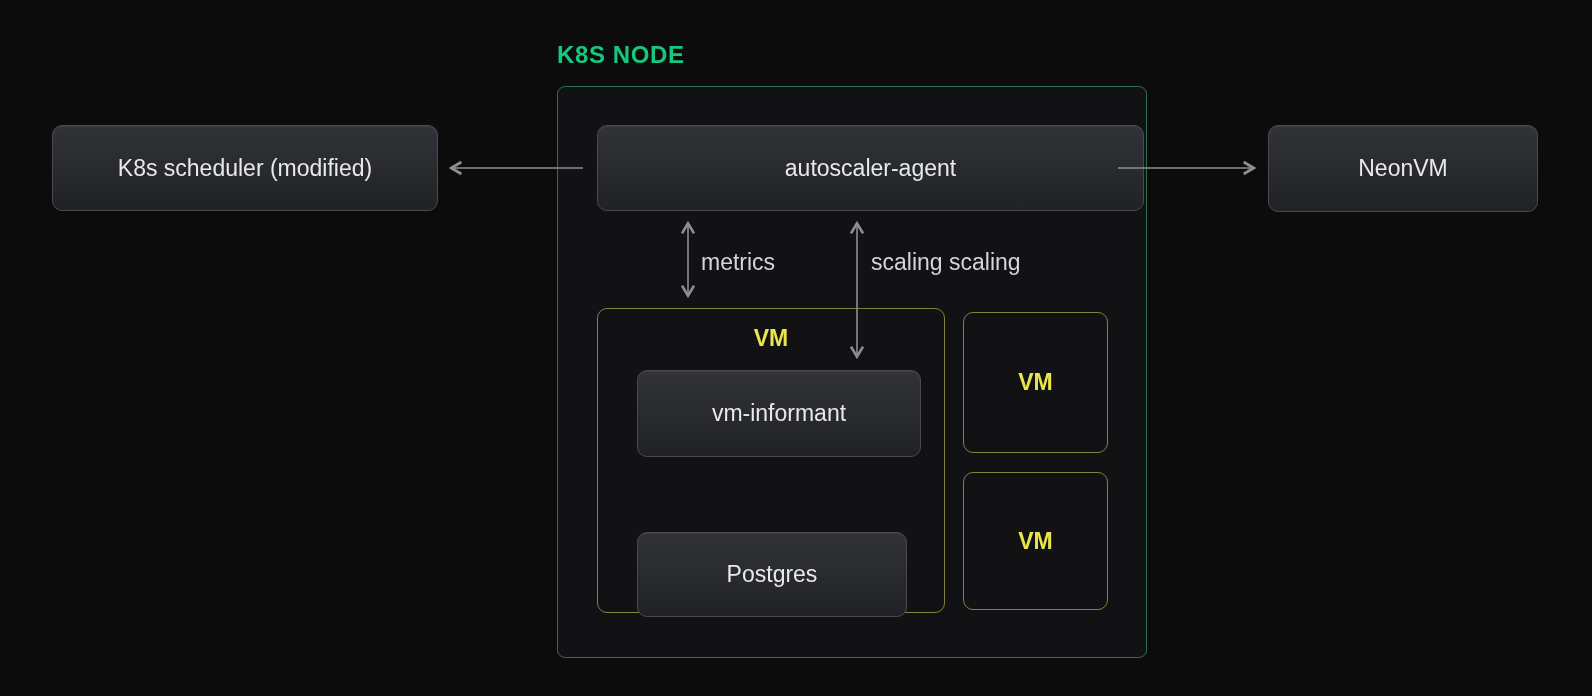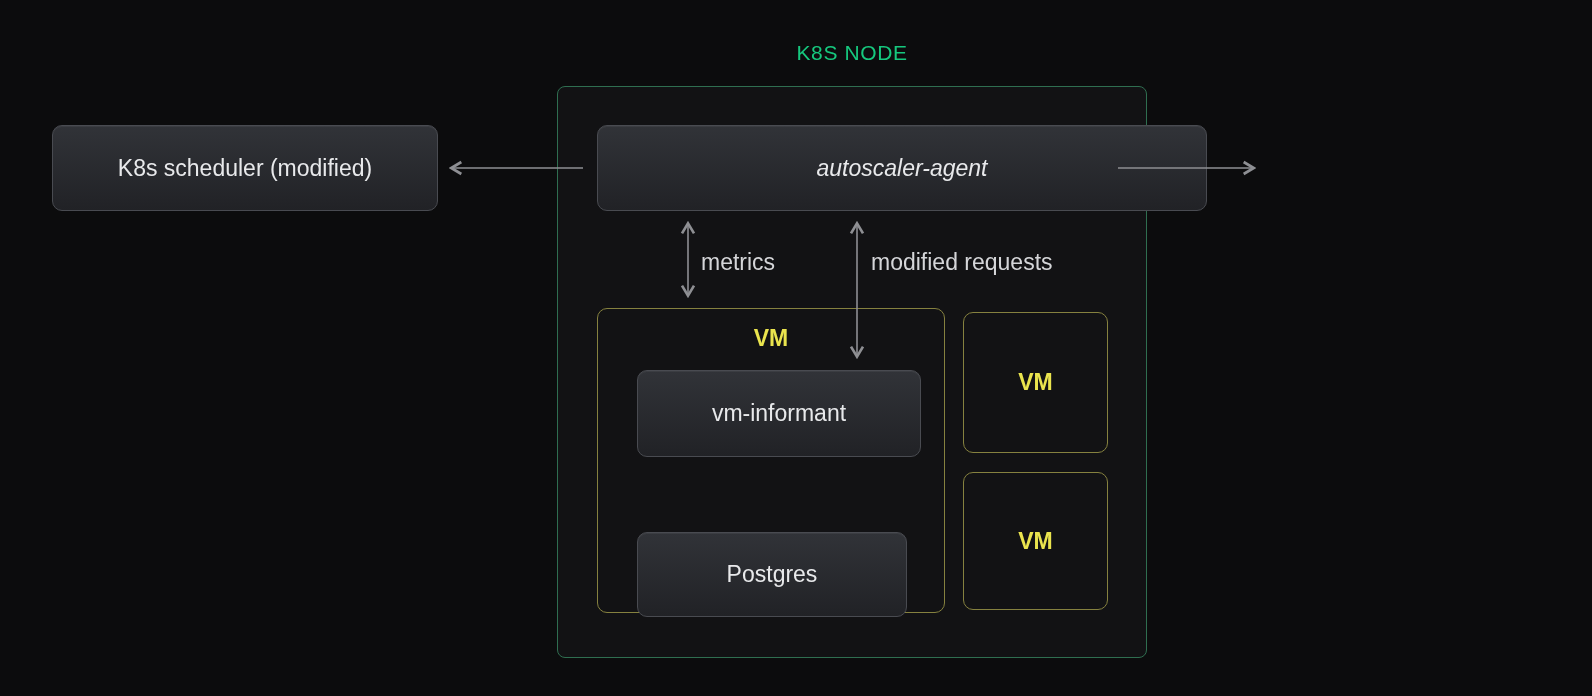--- a/index.html
+++ b/index.html
@@ -16,24 +16,23 @@
     position: relative;
     width: 1592px;
     height: 696px;
     background: #0c0c0d;
     font-family: "Liberation Sans", sans-serif;
     overflow: hidden;
   }
   .diagram-title {
     position: absolute;
     left: 557px; top: 41px; width: 590px;
-    text-align: center;
     color: var(--accent-green);
-    font-size: 21px;
-    font-weight: 400;
+    font-size: 24px;
+    font-weight: 700;
     letter-spacing: 0.6px;
   }
   .k8s-container {
     position: absolute;
     box-sizing: border-box;
     left: 557px; top: 86px; width: 590px; height: 572px;
     border: 1.5px solid var(--container-border);
     border-radius: 8px;
     background: #121214;
   }
@@ -43,21 +42,21 @@
     display: flex; align-items: center; justify-content: center;
     background: linear-gradient(180deg, #313338 0%, #212226 100%);
     border: 1px solid #494b51;
     border-radius: 10px;
     box-shadow: inset 0 1px 0 rgba(255,255,255,0.05);
     color: var(--node-text);
     font-size: 23px;
     white-space: nowrap;
   }
   #node-scheduler  { left: 52px;   top: 125px; width: 386px; height: 86px; }
-  #node-autoscaler { left: 597px;  top: 125px; width: 610px; height: 86px; font-style: italic; }
+  #node-autoscaler { left: 597px;  top: 125px; width: 547px; height: 86px; }
   #node-neonvm     { left: 1268px; top: 125px; width: 270px; height: 87px; }
   #node-informant  { left: 637px;  top: 370px; width: 284px; height: 87px; }
   #node-postgres   { left: 637px;  top: 488px; width: 270px; height: 85px; margin-top: 44px; }
   .vm-box {
     position: absolute;
     box-sizing: border-box;
     border: 1.5px solid var(--vm-border);
     border-radius: 10px;
   }
   #vm-group { left: 597px; top: 308px; width: 348px; height: 305px; }
@@ -104,20 +103,23 @@
   <div class="k8s-container"></div>
 
   <div class="node" id="node-scheduler">
     <span>K8s scheduler (modified)</span>
   </div>
 
   <div class="node" id="node-autoscaler">
     <span>autoscaler-agent</span>
   </div>
 
+  <div class="node" id="node-neonvm">
+    <span>NeonVM</span>
+  </div>
 
   <div class="vm-box" id="vm-group">
     <div class="vm-group-label">VM</div>
   </div>
 
   <div class="node" id="node-informant">
     <span>vm-informant</span>
   </div>
 
   <div class="node" id="node-postgres">
@@ -126,21 +128,21 @@
 
   <div class="vm-box vm-small" id="vm-1">
     <span>VM</span>
   </div>
 
   <div class="vm-box vm-small" id="vm-2">
     <span>VM</span>
   </div>
 
   <div class="edge-label" id="label-metrics">metrics</div>
-  <div class="edge-label" id="label-scaling">modified requests</div>
+  <div class="edge-label" id="label-scaling">scaling scaling</div>
 
   <svg class="edges-layer" viewBox="0 0 1592 696" xmlns="http://www.w3.org/2000/svg">
     <defs>
       <marker id="head" viewBox="0 0 12 12" refX="9.5" refY="6" markerWidth="16" markerHeight="16" markerUnits="userSpaceOnUse" orient="auto-start-reverse">
         <path class="arrow-head-path" d="M2.5 1.5 L10 6 L2.5 10.5"></path>
       </marker>
     </defs>
     <path class="arrow-line" d="M 583 168 L 452 168" marker-end="url(#head)"></path>
     <path class="arrow-line" d="M 1118 168 L 1253 168" marker-end="url(#head)"></path>
     <path class="arrow-line" d="M 688 224 L 688 295" marker-start="url(#head)" marker-end="url(#head)"></path>

